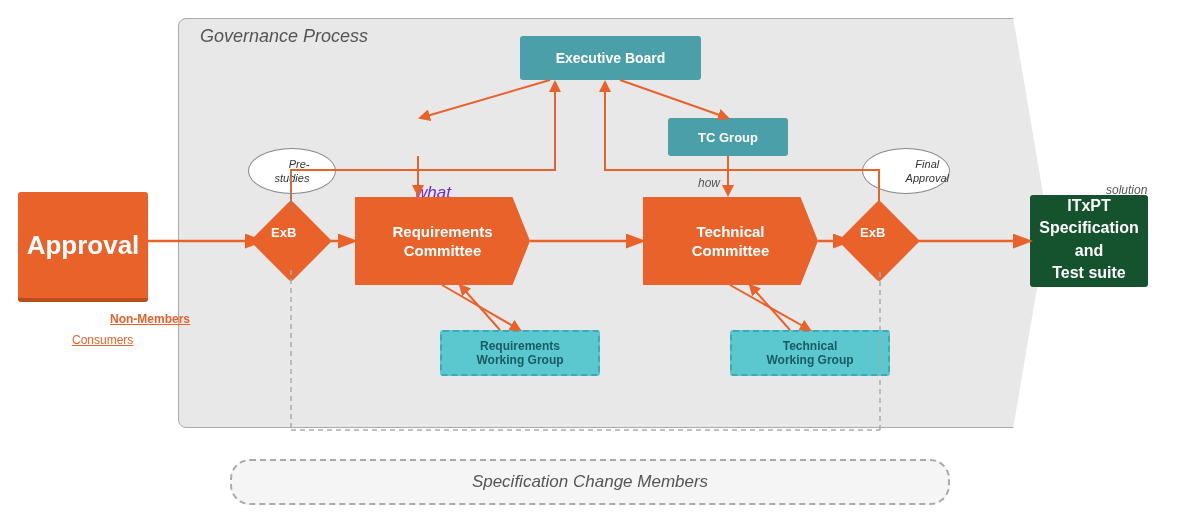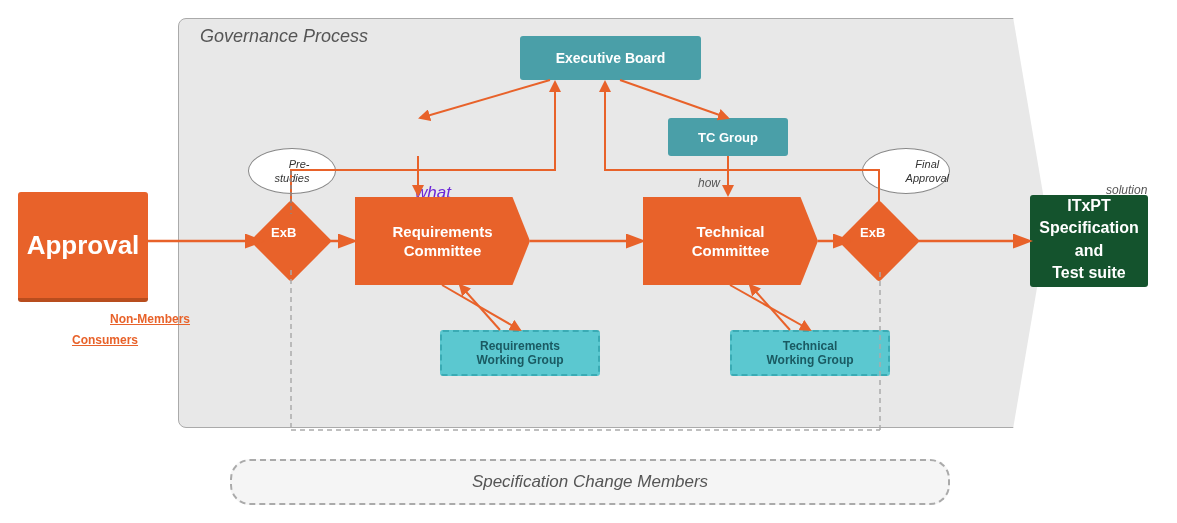--- a/index.html
+++ b/index.html
@@ -170,21 +170,21 @@
       cursor: pointer;
       margin-left: 48px;
     }
 
     .consumers-link {
       position: absolute;
       top: 333px;
       left: 72px;
       font-size: 12px;
       color: #e8622a;
-      font-weight: bold;
+      font-weight: normal;
       text-decoration: underline;
       cursor: pointer;
     }
 
     
     .exb-diamond-left {
       position: absolute;
       top: 212px;
       left: 262px;
       width: 58px;

